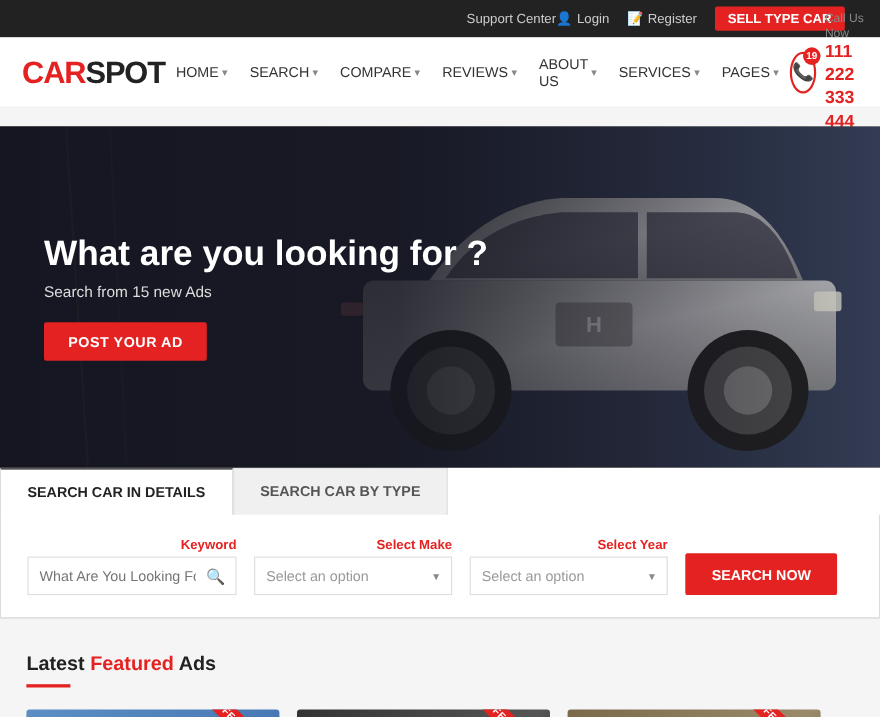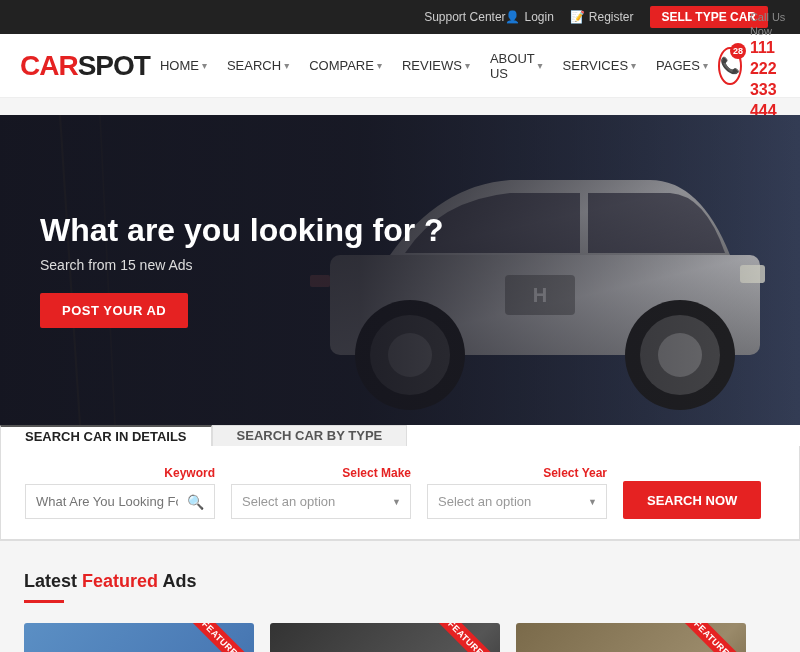--- a/index.html
+++ b/index.html
@@ -116,21 +116,21 @@
       letter-spacing: 0.5px;
     }
 
     
     .search-section {
       background: #fff;
       border-bottom: 1px solid #ddd;
     }
     .search-tabs { display: flex; }
     .search-tab {
-      padding: 2px 24px;
+      padding: 13px 24px;
       font-size: 13px;
       font-weight: 600;
       cursor: pointer;
       border: 1px solid #ddd;
       border-bottom: none;
       background: #f0f0f0;
       color: #555;
     }
     .search-tab.active {
       background: #fff;
@@ -280,21 +280,21 @@
     </a>
     <a class="nav-item">
       <span>PAGES</span>
       <span class="chevron">▾</span>
     </a>
   </nav>
 
   <div class="header-right call-box">
     <div class="call-icon-circle">
       <span style="font-size:16px;">📞</span>
-      <span class="badge-24">28</span>
+      <span class="badge-24">19</span>
     </div>
     <div class="call-text">
       <div class="call-now">Call Us Now</div>
       <div class="call-number">111 222 333 444</div>
     </div>
   </div>
 </div>
 
 <div class="hero">
   <div class="hero-bg">

